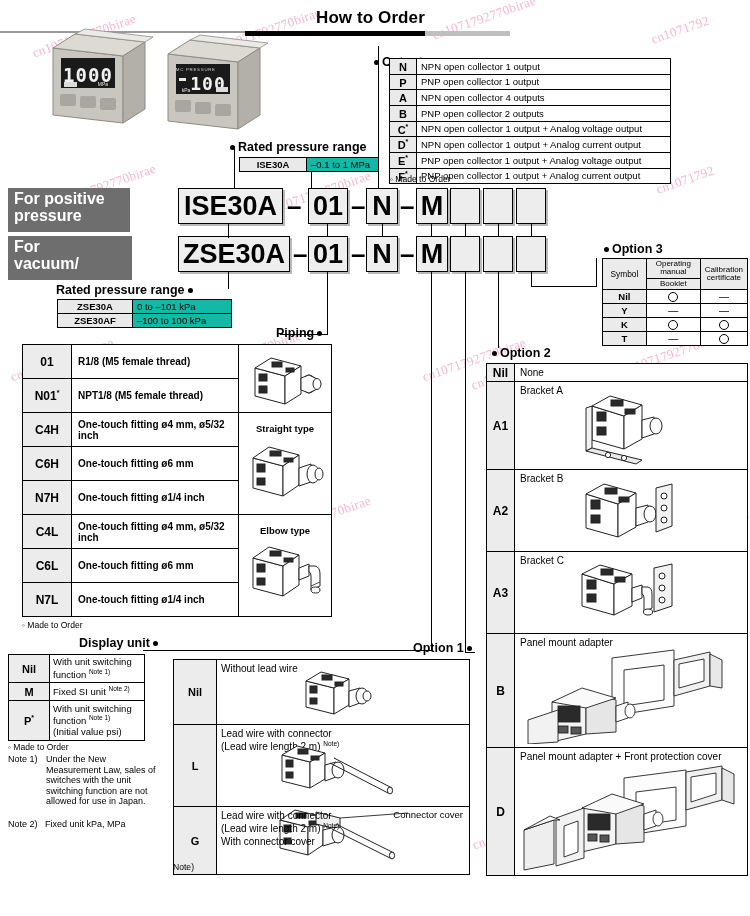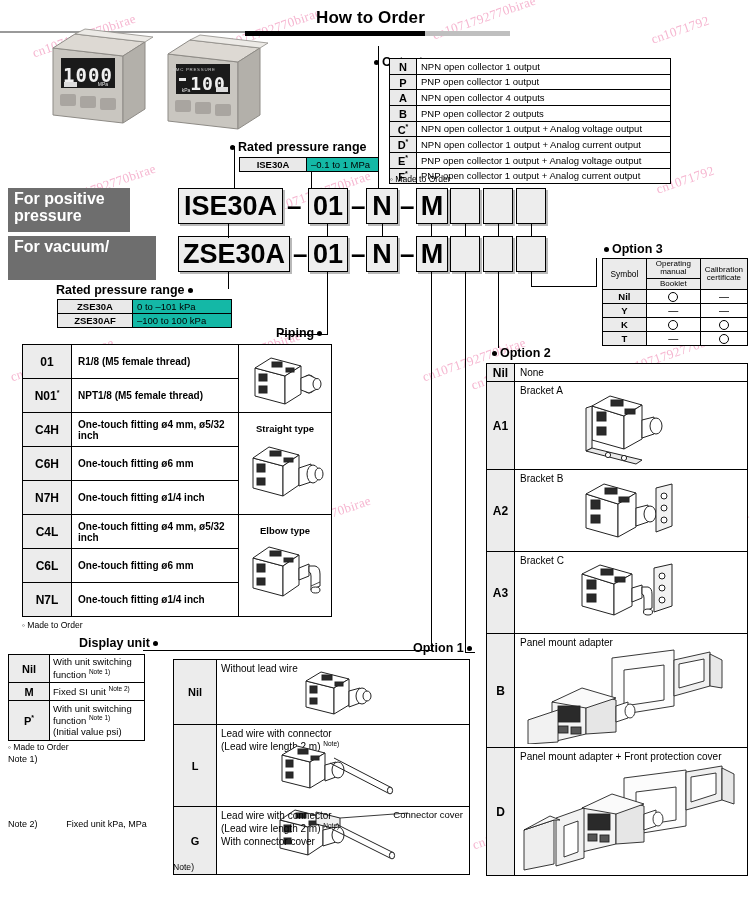--- a/index.html
+++ b/index.html
@@ -209,21 +209,21 @@
     </tr>
   </tbody>
 </table>
 <div class="vline abs" style="left:234px;top:146px;height:65px;"></div>
 <div class="vline abs" style="left:311px;top:172px;height:22px;"></div>
 
 <div class="abs banner" style="left:8px;top:188px;width:122px;height:44px;">
   <span class="l1">For positive</span>
   <span class="l1">pressure</span>
 </div>
-<div class="abs banner" style="left:8px;top:236px;width:148px;height:44px;">
+<div class="abs banner" style="left:8px;top:236px;width:124px;height:44px;">
   <span class="l1">For vacuum/</span>
 </div>
 
 <div class="mc-box" style="left:178px;top:188px;width:105px;height:36px;font-size:27px;">
   <span>ISE30A</span>
 </div>
 <div class="dash abs" style="left:287px;top:193px;">–</div>
 <div class="mc-box" style="left:308px;top:188px;width:40px;height:36px;font-size:27px;">
   <span>01</span>
 </div>
@@ -419,24 +419,25 @@
         <span>(Initial value psi)</span>
       </td>
     </tr>
   </tbody>
 </table>
 <div class="abs mto" style="left:8px;top:742px;">
   <span style="font-size:8px;">◦</span> <span>Made to Order</span>
 </div>
 <div class="abs note" style="left:8px;top:754px;width:150px;">
   <span style="float:left;width:37px;">Note 1)</span>
+  <span style="display:block;margin-left:38px;">Under the New Measurement Law, sales of switches with the unit switching function are not allowed for use in Japan.</span>
 </div>
 <div class="abs note" style="left:8px;top:819px;width:160px;">
   <span style="float:left;width:37px;">Note 2)</span>
-  <span style="display:block;margin-left:18px;text-align:center;">Fixed unit    kPa, MPa</span>
+  <span style="display:block;margin-left:18px;">Fixed unit    kPa, MPa</span>
 </div>
 
 <div class="abs head" style="left:413px;top:641px;">
   <span>Option 1</span><span class="bullet-r"></span>
 </div>
 <table class="tbl o1 abs" style="left:173px;top:659px;">
   <tbody>
     <tr style="height:56px;">
       <td class="s">Nil</td>
       <td class="d">

